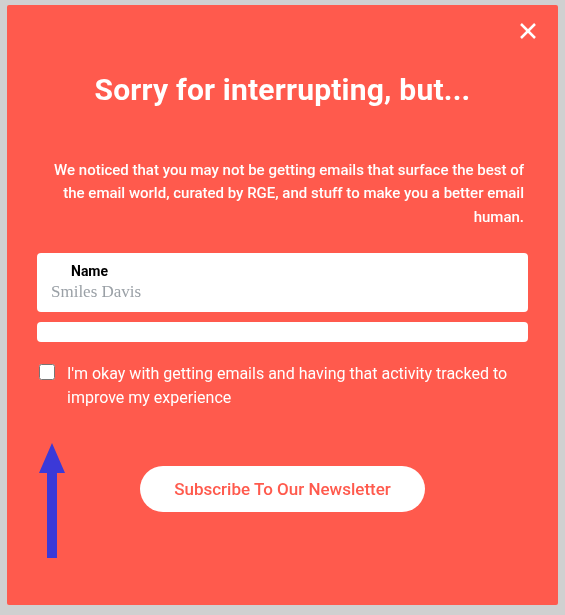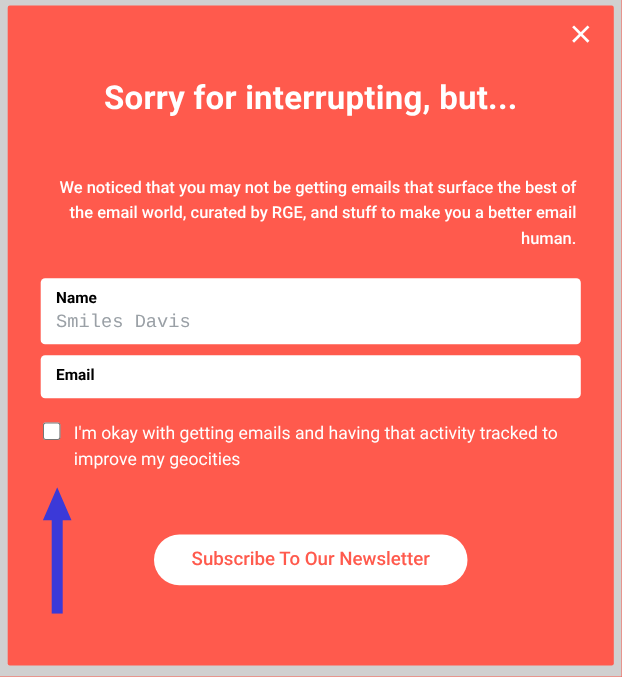--- a/index.html
+++ b/index.html
@@ -65,28 +65,29 @@
       border-radius: 4px;
       padding: 10px 14px 10px 14px;
       margin-bottom: 10px;
     }
     .field-label {
       color: #000;
       font-size: 14px;
       font-weight: 700;
       margin-bottom: 3px;
       display: block;
+      margin-left: 20px;
     }
     .field-input {
       border: none;
       outline: none;
       width: 100%;
       font-size: 17px;
       color: #737373;
-      font-family: Liberation Mono, monospace;
+      font-family: Liberation Serif, serif;
       background: transparent;
     }
     .field-input::placeholder {
       color: #9aa0a6;
     }
     .consent {
       display: flex;
       align-items: flex-start;
       margin-top: 20px;
       padding: 0 2px;
@@ -148,26 +149,25 @@
   <p class="subtitle">We noticed that you may not be getting emails that surface the best of the email world, curated by RGE, and stuff to make you a better email human.</p>
 
   <div class="form">
 
     <div class="field">
       <label class="field-label">Name</label>
       <input class="field-input" type="text" placeholder="Smiles Davis" style="">
     </div>
 
     <div class="field">
-      <label class="field-label">Email</label>
     </div>
 
     <div class="consent">
       <input type="checkbox" style="">
-      <span class="consent-label">I'm okay with getting emails and having that activity tracked to improve my geocities</span>
+      <span class="consent-label">I'm okay with getting emails and having that activity tracked to improve my experience</span>
     </div>
 
     <div class="submit-wrap">
       <button class="submit-btn">Subscribe To Our Newsletter</button>
     </div>
 
   </div>
 </div>
 
 <div class="annotation-arrow">

